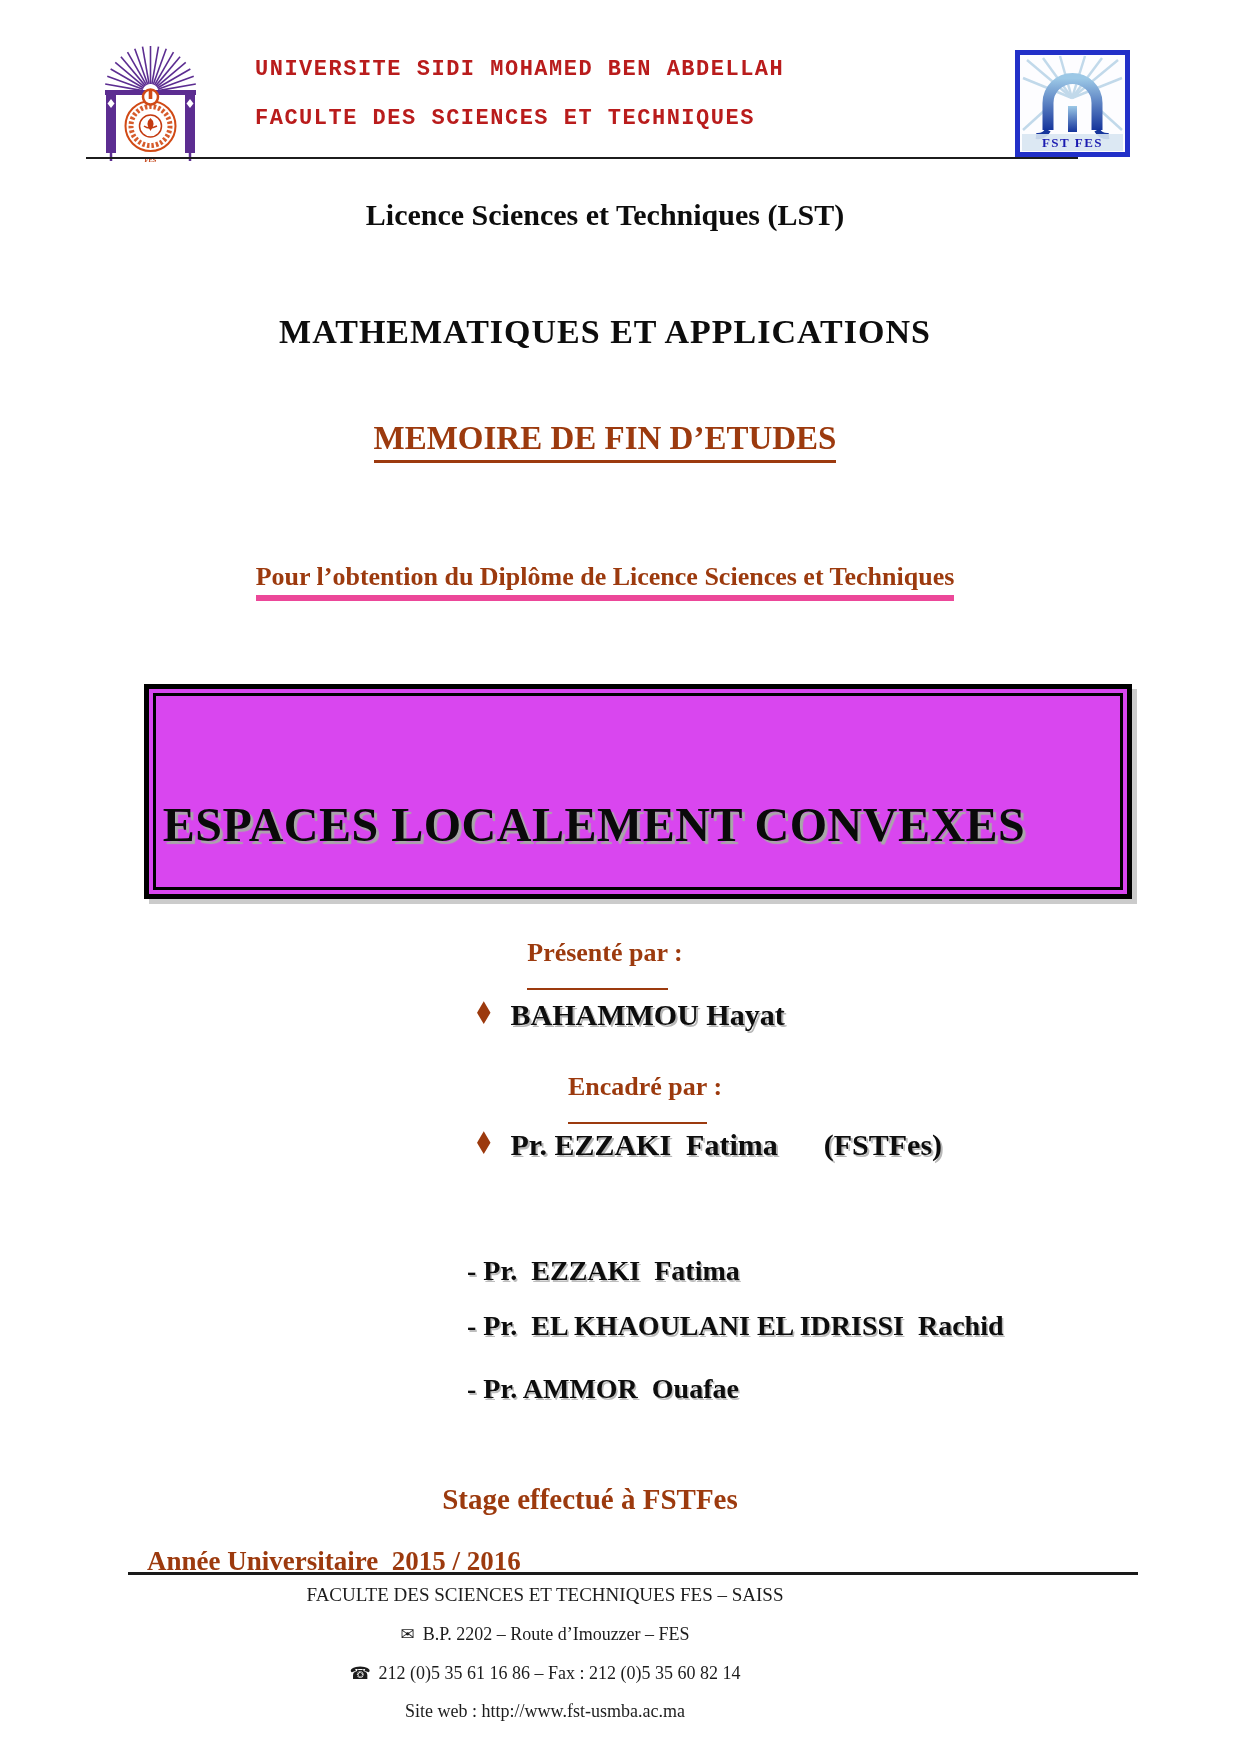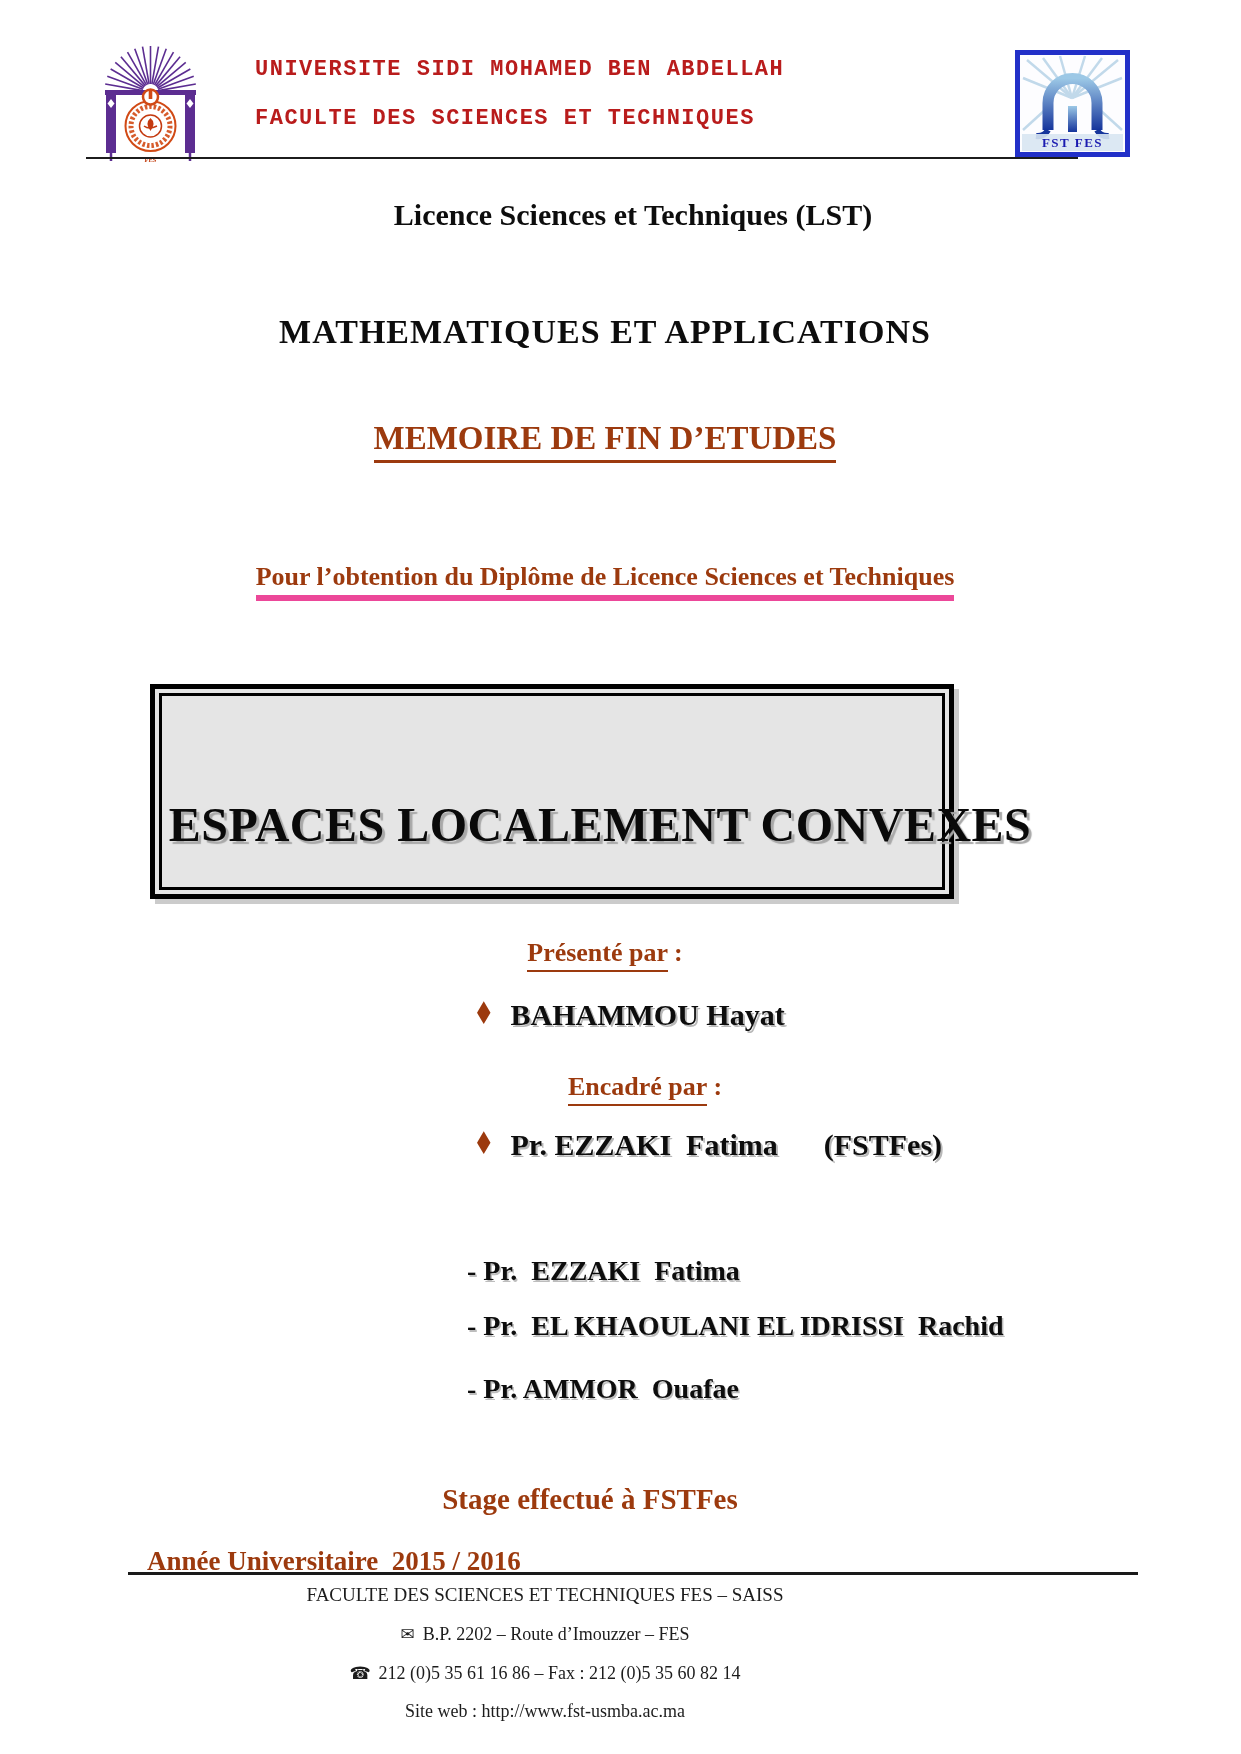--- a/index.html
+++ b/index.html
@@ -16,47 +16,47 @@
   
   .head-line {
     font-family:"Liberation Mono", monospace; font-weight:700;
     font-size:22px; letter-spacing:1.5px; color:#b91c1c; white-space:pre;
   }
   .u-name { left:255px; top:57px; }
   .f-name { left:255px; top:106px; }
   .header-rule { left:86px; top:157px; width:992px; height:2px; background:#1c1c1c; }
 
   
-  .t-program   { top:198px; font-size:30px; font-weight:700; color:#0d0d0d;padding-left:28px; }
+  .t-program   { top:198px; font-size:30px; font-weight:700; color:#0d0d0d; }
   .t-specialty { top:312px; font-size:34px; font-weight:700; letter-spacing:1px; color:#0d0d0d; }
 
   
   .accent { color:#9c3a0e; font-weight:700; }
   .t-memoire { top:420px; font-size:33px; }
   .t-memoire span { border-bottom:3px solid #9c3a0e; padding-bottom:4px; }
   .t-pour { top:562px; font-size:26px; }
   .t-pour span { border-bottom:6px solid #ec4899; padding-bottom:4px; }
 
   
   .title-box {
-    left:150px; top:684px; width:804px; height:215px; box-sizing:border-box;
-    border:5px solid #000; background:#e5e5e5;
+    left:144px; top:684px; width:988px; height:215px; box-sizing:border-box;
+    border:5px solid #000; background:#d946ef;
     box-shadow:5px 5px 0 rgba(140,140,140,0.45);
   }
   .box-inner {
     position:absolute; inset:4px; border:3px solid #000;
   }
   .main-title {
     position:absolute; left:0; top:108px; width:890px; text-align:center;
     font-size:48px; font-weight:700; color:#0a0a0a;
     text-shadow:3px 3px 1px #a8a8a8; letter-spacing:0.5px;
   }
 
   .sub-label { font-size:26px; }
-  .sub-label .ul { border-bottom:2px solid #9c3a0e; padding-bottom:3px; }
+  .sub-label .ul { border-bottom:2px solid #9c3a0e; padding-bottom:21px; }
   .p-label { top:938px; }
   .e-label { top:1072px;margin-left:40px; }
 
   .bullet-row { display:flex; align-items:center; gap:16px; }
   .row-bahammou { left:473px; top:998px; }
   .row-ezzaki   { left:473px; top:1128px; }
   .diamond { color:#9c3a0e; font-family:"DejaVu Sans", sans-serif; font-size:24px;
              display:inline-block; transform:scaleY(1.3); }
   .big-name { font-size:30px; font-weight:700; color:#0d0d0d;
               text-shadow:2px 2px 0 #b8b8b8; white-space:pre; }

